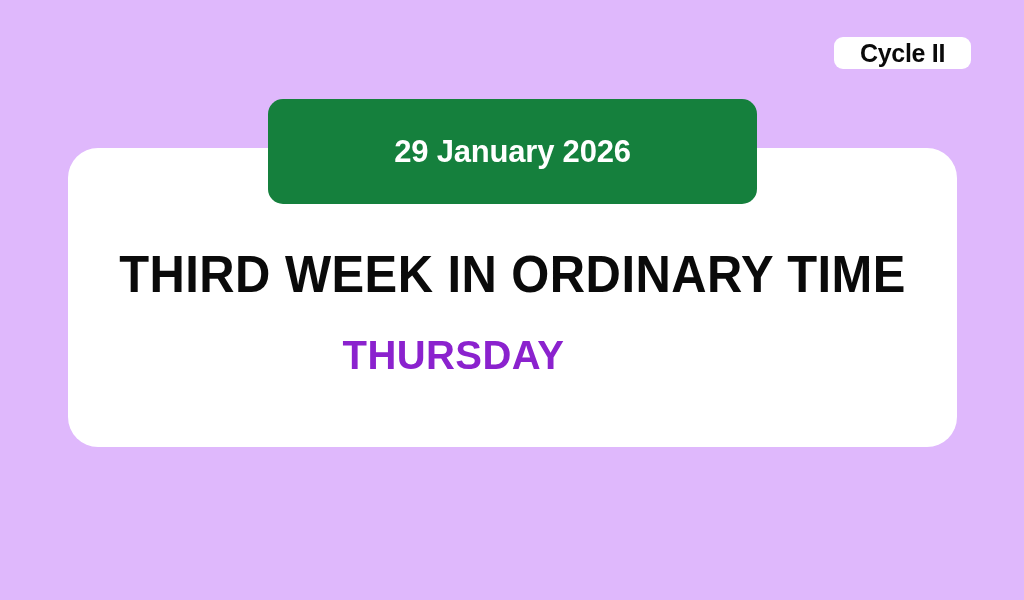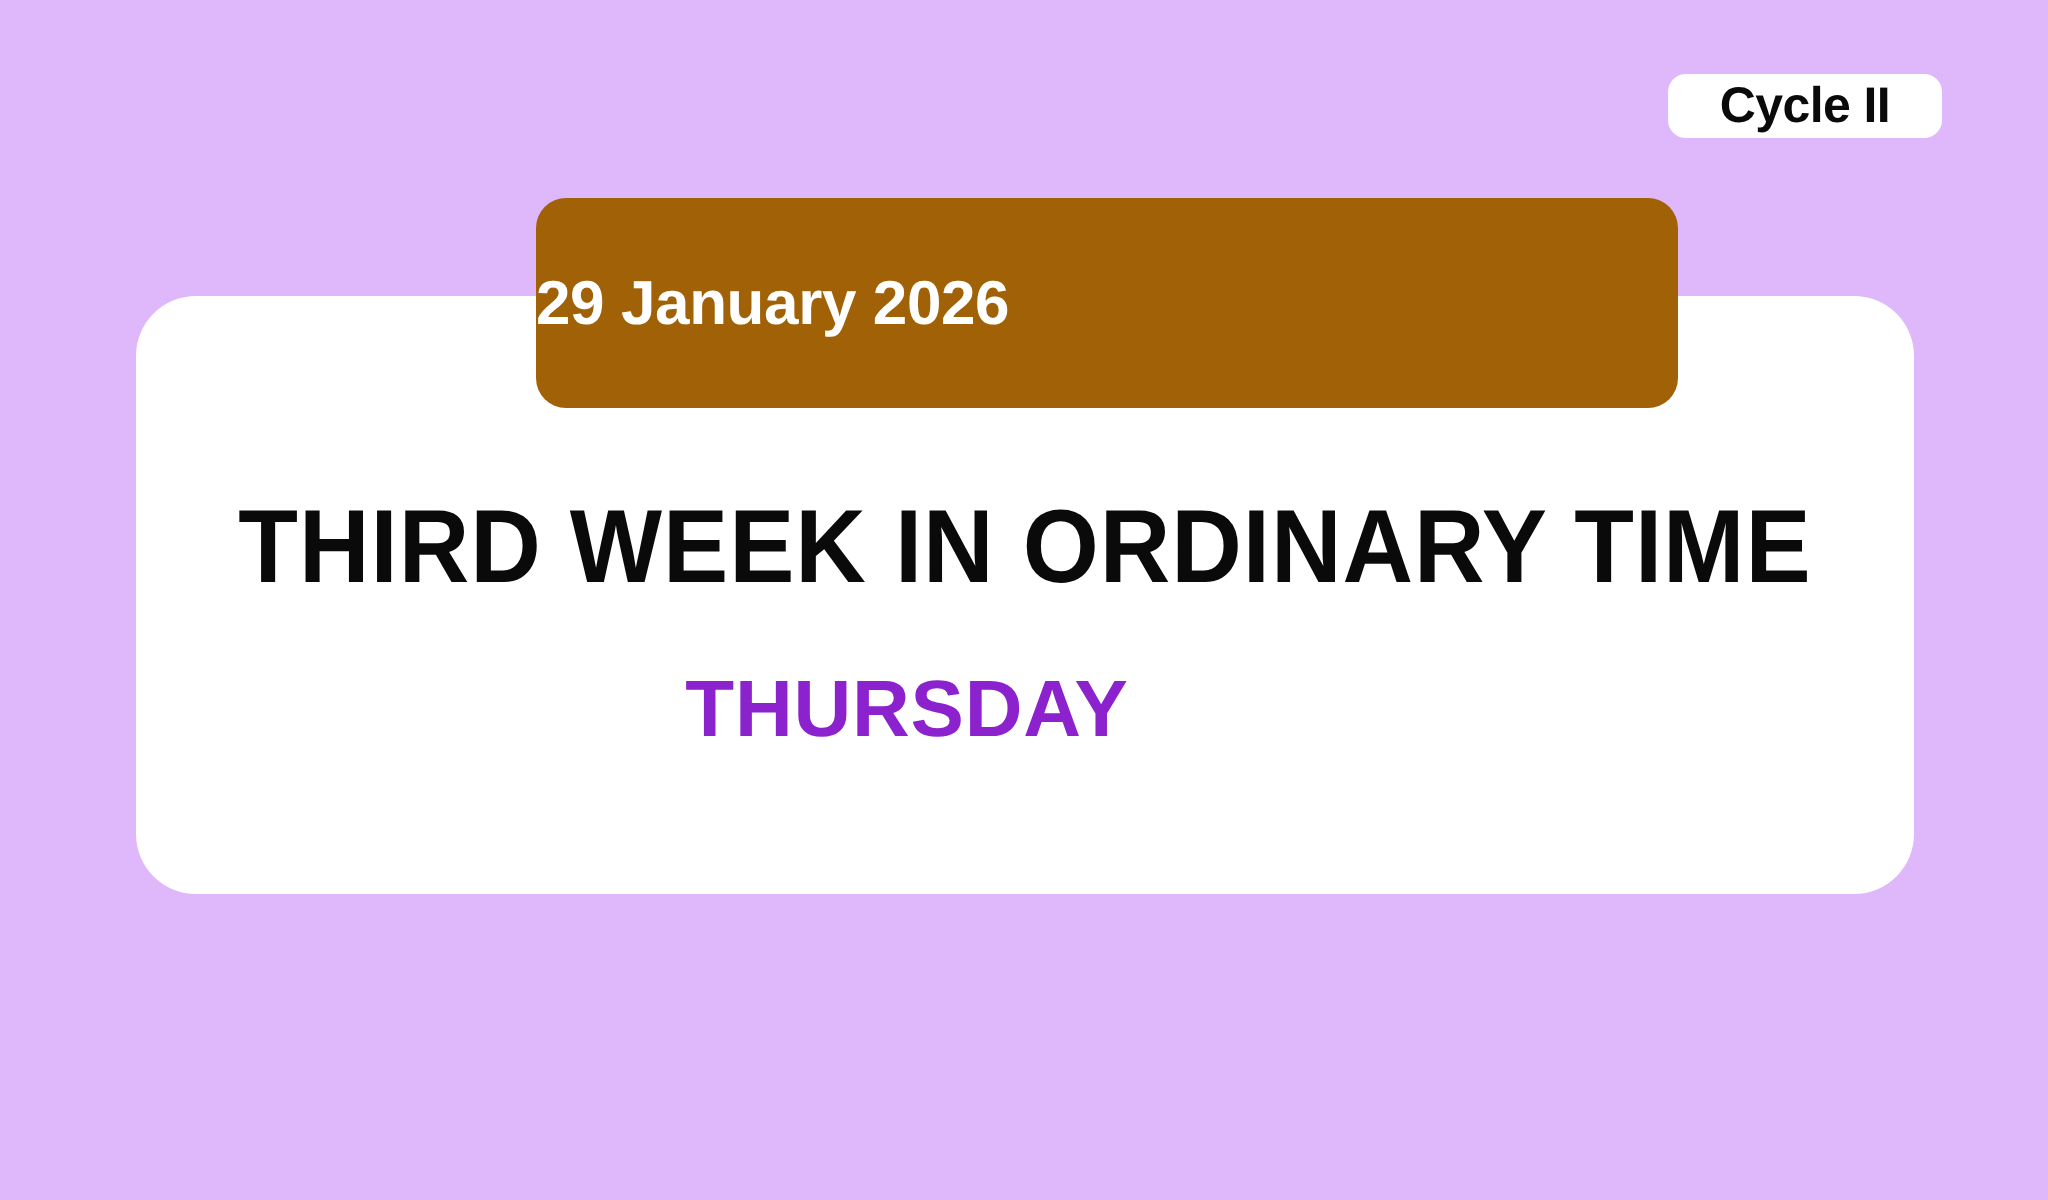--- a/index.html
+++ b/index.html
@@ -55,27 +55,27 @@
     height: 299px;
     background: #ffffff;
     border-radius: 30px;
   }
 
   
   .date-banner {
     position: absolute;
     left: 268px;
     top: 99px;
-    width: 571px;
+    width: 489px;
     height: 105px;
-    background: #a16207;
+    background: #15803d;
     border-radius: 15px;
     display: flex;
     align-items: center;
-    justify-content: flex-start;
+    justify-content: center;
     z-index: 3;
   }
 
   .date-banner-label {
     font-family: "Liberation Sans", sans-serif;
     font-size: 31px;
     font-weight: bold;
     color: #ffffff;
     letter-spacing: -0.2px;
     line-height: 1;

